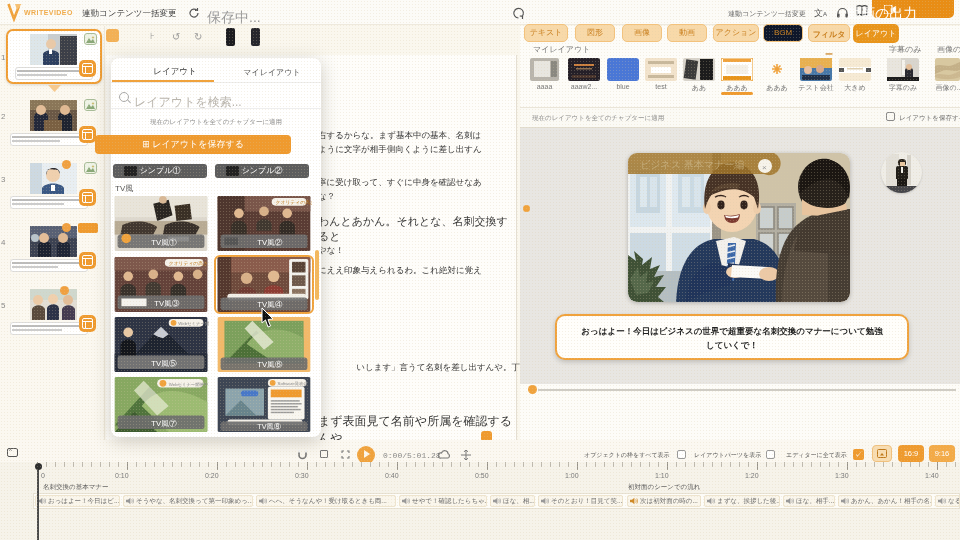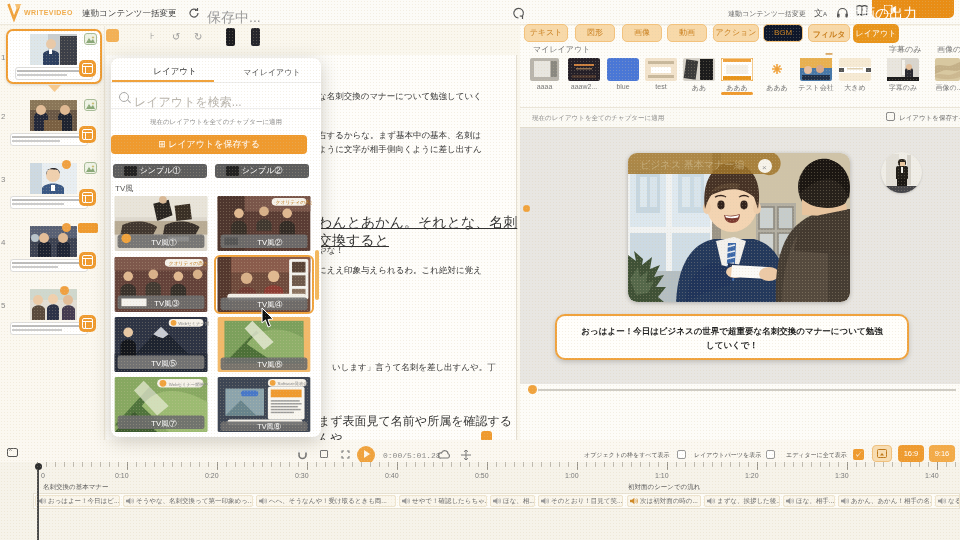--- a/index.html
+++ b/index.html
@@ -161,26 +161,26 @@
   <div class="abs" style="left:10px;top:322px;width:78px;height:13px;background:#fff;border:1px solid #ddd;border-radius:3px;"></div>
   <div class="abs" style="left:12px;top:325px;width:74px;height:2px;background:#bbb;"></div>
     <div class="abs" style="left:12px;top:329px;width:50px;height:2px;background:#ccc;"></div>
   <div class="abs" style="left:79px;top:315px;width:17px;height:17px;background:#ef9a2e;border-radius:5px;"></div>
   <svg class="abs" style="left:82px;top:318px;" width="11" height="11" viewBox="0 0 11 11">
       <rect x="0.5" y="0.5" width="10" height="10" rx="1.5" fill="none" stroke="#fff"></rect>
       <path d="M0.5 3.5h10M3.5 3.5v7" stroke="#fff"></path>
     </svg>
 
   <div class="abs" style="left:106px;top:55px;width:411px;height:385px;background:#fefdfa;border-right:1px solid #e4ded2;"></div>
-  <div class="abs" style="left:318px;top:91px;width:200px;font-size:8.5px;color:#333;">な名刺交換のマナーについて勉強していく</div>
   <div class="abs" style="left:318px;top:128px;width:200px;font-size:8.5px;color:#333;line-height:14px;">右するからな。まず基本中の基本、名刺は<br>ように文字が相手側向くように差し出すん</div>
-  <div class="abs" style="left:318px;top:214px;width:200px;font-size:14px;color:#333;text-decoration:underline;">わんとあかん。それとな、名刺交換すると</div>
+  <div class="abs" style="left:318px;top:175px;width:200px;font-size:8.5px;color:#333;line-height:14px;">寧に受け取って、すぐに中身を確認せなあ<br>な？</div>
+  <div class="abs" style="left:318px;top:214px;width:200px;font-size:11px;color:#333;">わんとあかん。それとな、名刺交換すると</div>
   <div class="abs" style="left:318px;top:245px;width:200px;font-size:8.5px;color:#333;">やな！</div>
   <div class="abs" style="left:318px;top:265px;width:200px;font-size:8.5px;color:#333;">にええ印象与えられるわ。これ絶対に覚え</div>
-  <div class="abs" style="left:332px;top:362px;width:200px;font-size:8.5px;color:#333;">いします」言うて名刺を差し出すんや。丁</div>
+  <div class="abs" style="left:320px;top:362px;width:200px;font-size:8.5px;color:#333;text-align:right;">いします」言うて名刺を差し出すんや。丁</div>
   <div class="abs" style="left:318px;top:413px;width:200px;font-size:12px;color:#333;">まず表面見て名前や所属を確認するんや。</div>
   <div class="abs" style="left:481px;top:431px;width:11px;height:11px;background:#ef9a2e;border-radius:3px;"></div>
 
   <div class="abs" style="left:520px;top:26px;width:440px;height:414px;background:#fdfcf8;"></div>
   <div class="abs" style="left:524px;top:24px;width:44px;height:18px;background:#f8d9a9;border:1px solid #f3c27c;border-radius:5px;color:#c97f1e;font-size:8px;text-align:center;line-height:16px;">テキスト</div>
   <div class="abs" style="left:575px;top:24px;width:40px;height:18px;background:#f8d9a9;border:1px solid #f3c27c;border-radius:5px;color:#c97f1e;font-size:8px;text-align:center;line-height:16px;">図形</div>
   <div class="abs" style="left:622px;top:24px;width:40px;height:18px;background:#f8d9a9;border:1px solid #f3c27c;border-radius:5px;color:#c97f1e;font-size:8px;text-align:center;line-height:16px;">画像</div>
   <div class="abs" style="left:667px;top:24px;width:40px;height:18px;background:#f8d9a9;border:1px solid #f3c27c;border-radius:5px;color:#c97f1e;font-size:8px;text-align:center;line-height:16px;">動画</div>
   <div class="abs" style="left:713px;top:24px;width:46px;height:18px;background:#f8d9a9;border:1px solid #f3c27c;border-radius:5px;color:#c97f1e;font-size:8px;text-align:center;line-height:16px;">アクション</div>
   <div class="abs" style="left:763px;top:24px;width:40px;height:18px;background:#0f172a;border:1px solid #f3c27c;border-radius:5px;color:#c97f1e;font-size:8px;text-align:center;line-height:16px;">BGM</div>
@@ -504,21 +504,21 @@
   <div class="abs" style="left:111px;top:58px;width:210px;height:379px;background:#fff;border-radius:8px;box-shadow:0 4px 18px rgba(60,50,30,.25);"></div>
   <div class="abs" style="left:135px;top:66px;width:80px;font-size:8.5px;color:#333;text-align:center;">レイアウト</div>
   <div class="abs" style="left:232px;top:67px;width:80px;font-size:8px;color:#555;text-align:center;">マイレイアウト</div>
   <div class="abs" style="left:112px;top:80px;width:102px;height:2px;background:#f0a23c;"></div>
   <div class="abs" style="left:111px;top:82px;width:210px;height:1px;background:#eee;"></div>
   <div class="abs" style="left:119px;top:92px;width:10px;height:10px;border:1.3px solid #aaa;border-radius:50%;"></div>
   <div class="abs" style="left:127px;top:101px;width:4px;height:1.4px;background:#aaa;transform:rotate(45deg);"></div>
   <div class="abs" style="left:134px;top:94px;font-size:12px;color:#b8b4ac;">レイアウトを検索...</div>
   <div class="abs" style="left:111px;top:108px;width:210px;height:1px;background:#eee;"></div>
   <div class="abs" style="left:111px;top:118px;width:210px;font-size:6.5px;color:#888;text-align:center;">現在のレイアウトを全てのチャプターに適用</div>
-  <div class="abs" style="left:111px;top:135px;width:196px;height:19px;background:#ef9a2e;border-radius:4px;color:#fff;font-size:9px;text-align:center;line-height:19px;">⊞ レイアウトを保存する</div>
+  <div class="abs" style="left:95px;top:135px;width:196px;height:19px;background:#ef9a2e;border-radius:4px;color:#fff;font-size:9px;text-align:center;line-height:19px;">⊞ レイアウトを保存する</div>
   <div class="abs" style="left:113px;top:164px;width:94px;height:14px;background:#5d5d5d;border-radius:3px;color:#fff;font-size:8px;text-align:center;line-height:14px;">シンプル①</div>
   <div class="abs" style="left:124px;top:166px;width:13px;height:10px;background:#222;"></div>
   <div class="abs" style="left:215px;top:164px;width:94px;height:14px;background:#5d5d5d;border-radius:3px;color:#fff;font-size:8px;text-align:center;line-height:14px;">シンプル②</div>
   <div class="abs" style="left:226px;top:166px;width:13px;height:10px;background:#222;"></div>
   <div class="abs" style="left:115px;top:183px;font-size:8px;color:#555;">TV風</div>
 
   <svg class="abs" style="left:113px;top:196px;border-radius:4px;" width="96" height="55" viewBox="0 0 96 57">
     <rect width="96" height="57" fill="#ddd8ce"></rect>
     <rect x="0" y="0" width="96" height="22" fill="#e8e4da"></rect>
     <path d="M40 8 L56 4 L60 20 L44 26Z" fill="#2a2622"></path>

